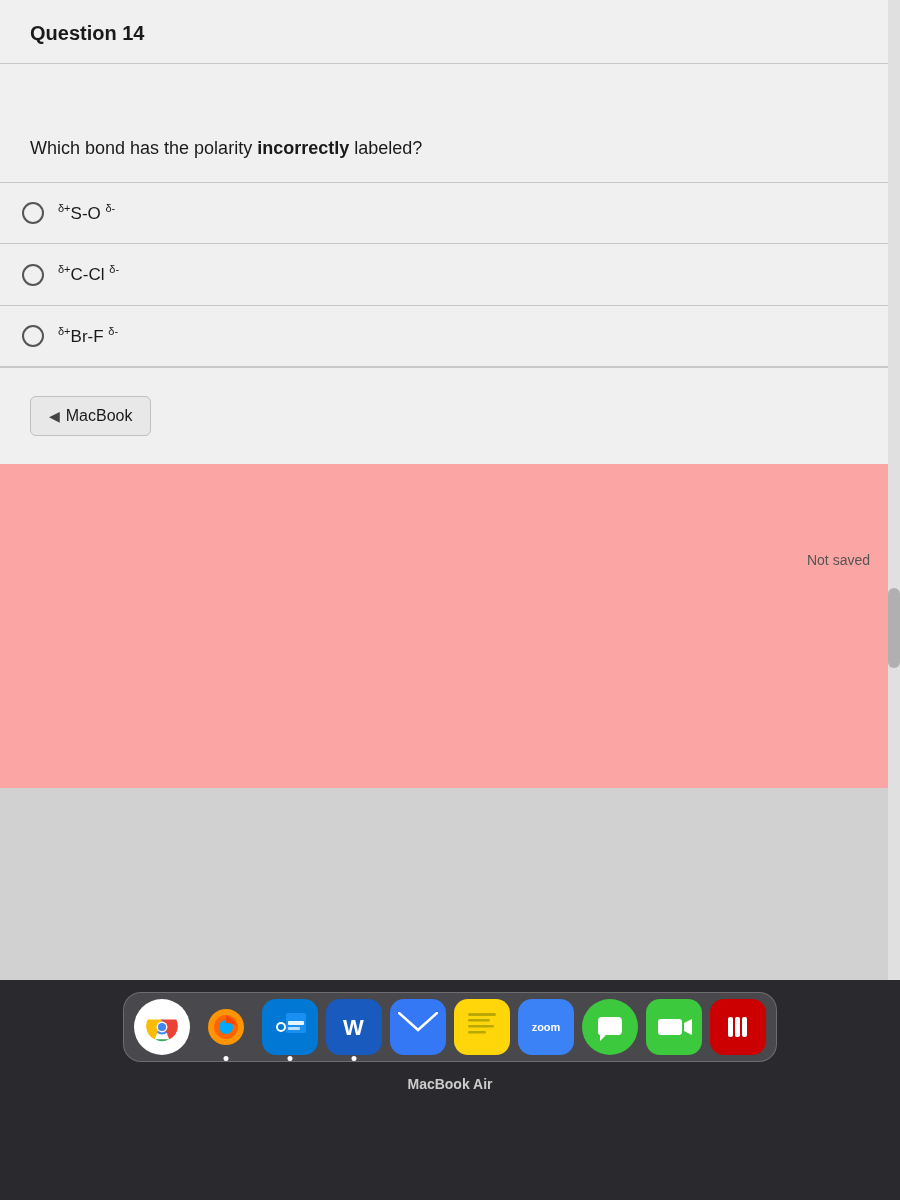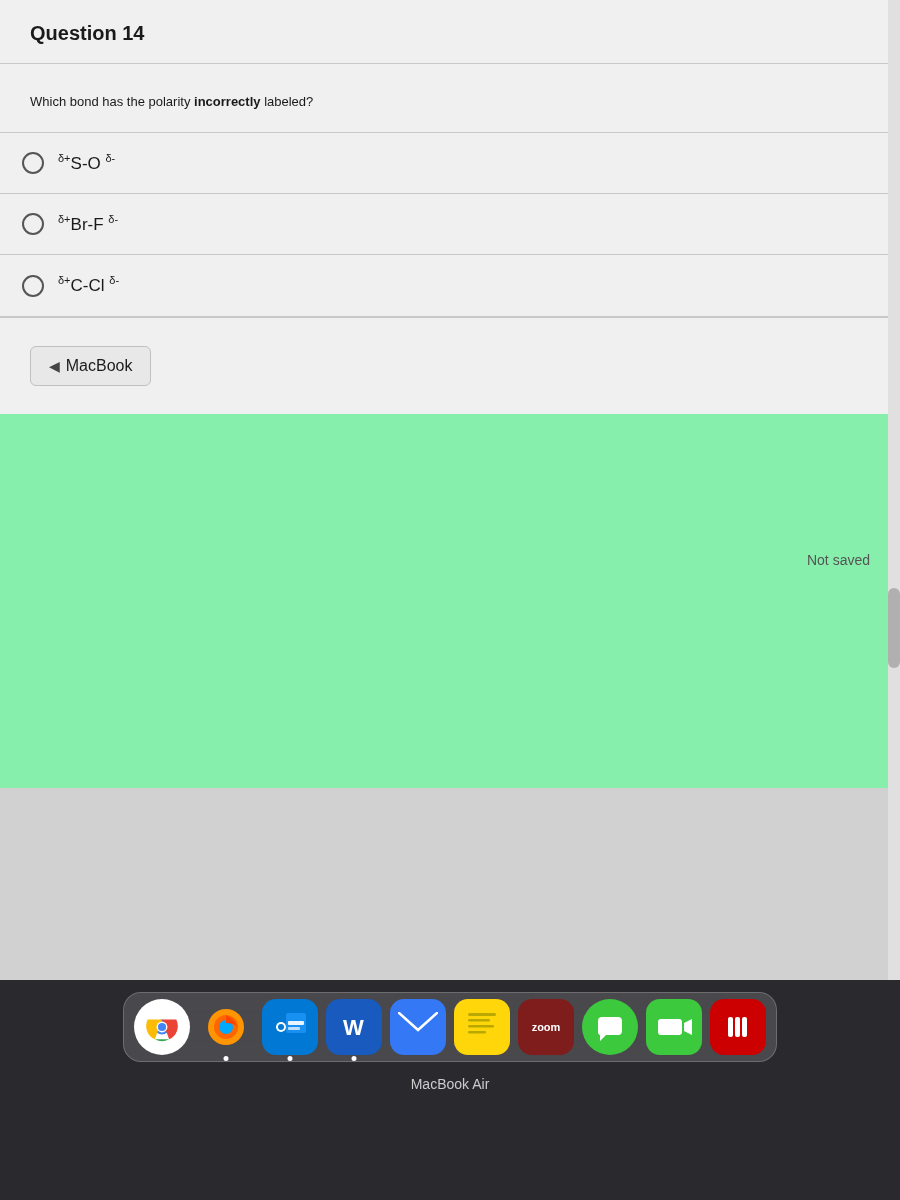--- a/index.html
+++ b/index.html
@@ -8,21 +8,21 @@
       width: 900px;
       height: 1200px;
       background: #d1d1d1;
       font-family: -apple-system, BlinkMacSystemFont, 'Segoe UI', sans-serif;
       overflow: hidden;
       position: relative;
     }
 
     
     .main-content {
-      background: #86efac;
+      background: #fca5a5;
       width: 900px;
       height: 788px;
       position: relative;
     }
 
     
     .divider {
       width: 100%;
       height: 1px;
       background: #c8c8c8;
@@ -38,23 +38,24 @@
       font-weight: 600;
       color: #1a1a1a;
     }
 
     .question-body {
       padding: 28px 30px 20px 30px;
       background: #f0f0f0;
     }
 
     .question-text {
-      font-size: 13px;
+      font-size: 18px;
       color: #1a1a1a;
       line-height: 1.5;
+      margin-top: 43px;
     }
 
     .question-text strong {
       font-weight: 700;
     }
 
     
     .options-area {
       background: #f0f0f0;
     }
@@ -228,21 +229,21 @@
     }
 
     
     .icon-notes {
       background: #ffd60a;
       border-radius: 14px;
     }
 
     
     .icon-zoom {
-      background: #7f1d1d;
+      background: #3b82f6;
       border-radius: 14px;
       font-size: 11px;
       color: white;
       font-weight: 600;
     }
 
     
     .icon-messages {
       background: #3dc93d;
       border-radius: 50%;
@@ -257,21 +258,21 @@
     
     .icon-red {
       background: #cc0000;
       border-radius: 14px;
     }
 
     .macbook-label {
       margin-top: 14px;
       font-size: 14px;
       color: #ccc;
-      font-weight: 400;
+      font-weight: 700;
       font-family: -apple-system, BlinkMacSystemFont, sans-serif;
     }
   </style>
 </head>
 <body>
 
 <div class="main-content">
 
   <div class="question-header">
     <span class="question-title">Question 14</span>
@@ -290,28 +291,28 @@
     <div class="option-row">
       <div class="radio-circle"></div>
       <span class="option-text">
         <sup>δ+</sup>S-O <sup>δ-</sup>
       </span>
     </div>
 
     <div class="option-row">
       <div class="radio-circle"></div>
       <span class="option-text">
-        <sup>δ+</sup>Br-F <sup>δ-</sup>
+        <sup>δ+</sup>C-Cl <sup>δ-</sup>
       </span>
     </div>
 
     <div class="option-row">
       <div class="radio-circle"></div>
       <span class="option-text">
-        <sup>δ+</sup>C-Cl <sup>δ-</sup>
+        <sup>δ+</sup>Br-F <sup>δ-</sup>
       </span>
     </div>
 
 
   </div>
 
   <div class="nav-area">
     <button class="prev-button">
       <span class="prev-arrow">◀</span>
       <span>MacBook</span>

